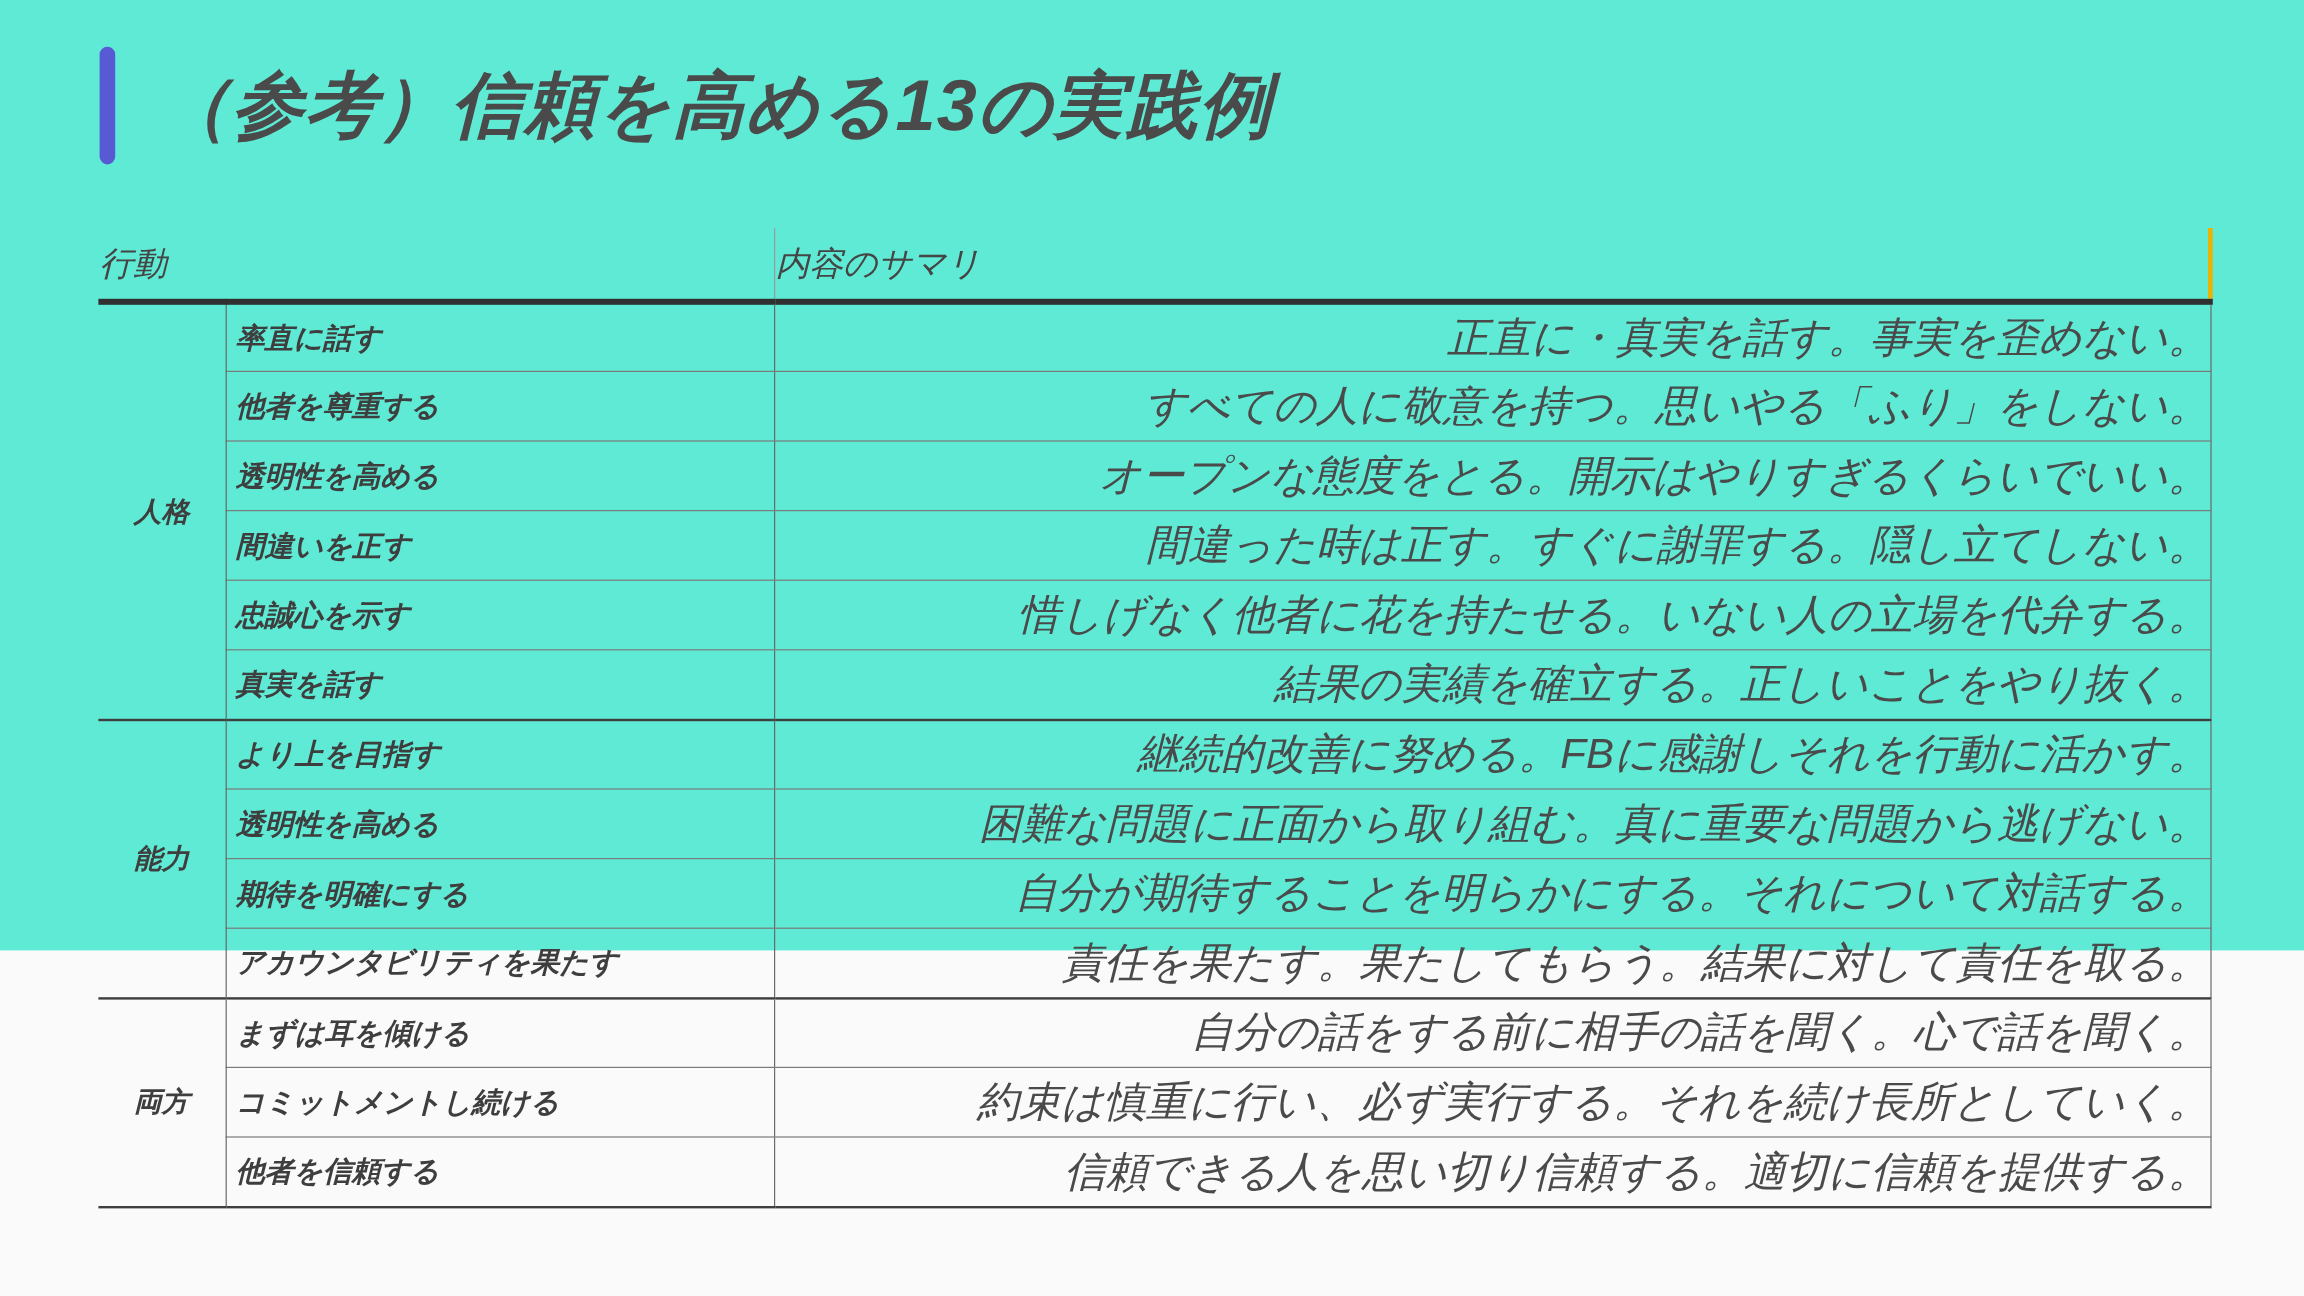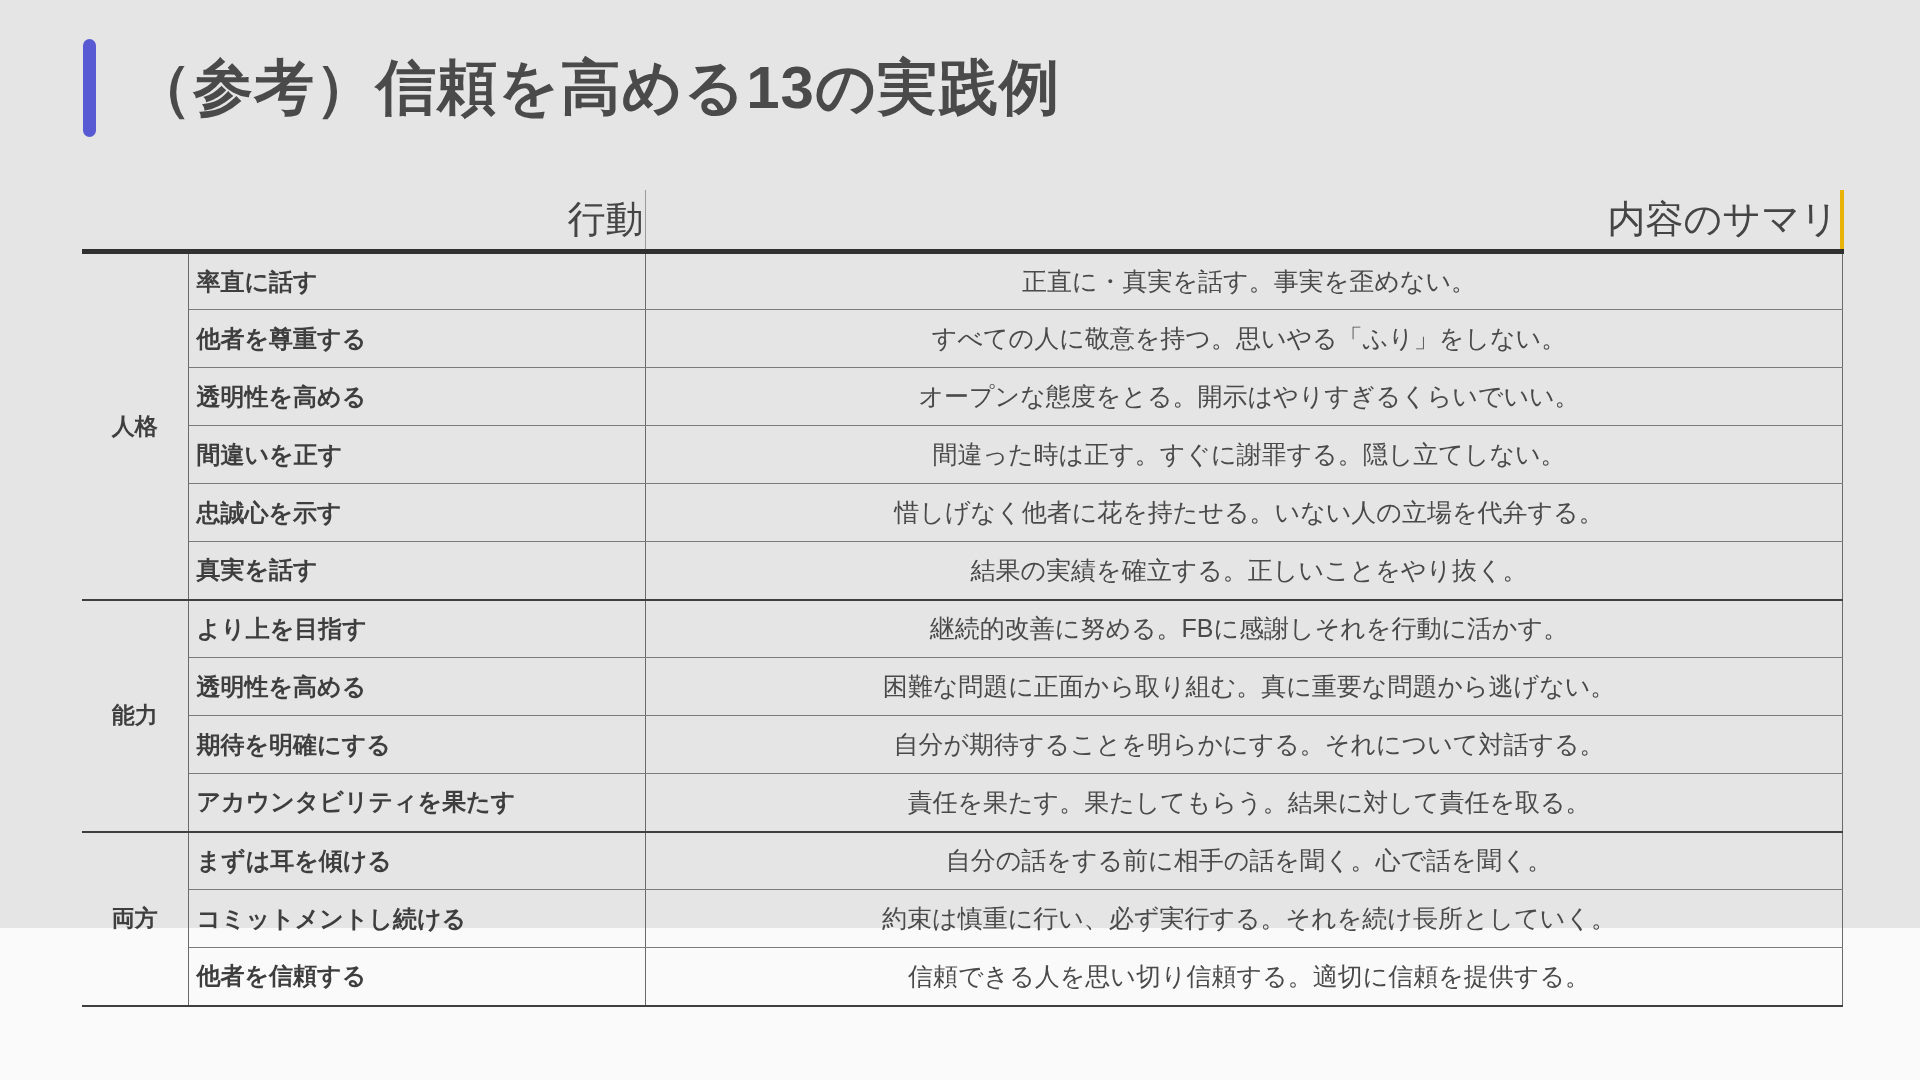--- a/index.html
+++ b/index.html
@@ -7,22 +7,23 @@
     padding: 0;
     width: 1920px;
     height: 1080px;
     background: #fafafa;
     font-family: "Liberation Sans", sans-serif;
     overflow: hidden;
   }
   .slide {
     position: relative;
     width: 1920px;
-    height: 928px;
-    background: #e5e5e5;
+    height: 792px;
+    background: #5eead4;
+    font-style: italic;
   }
   
   .title-block {
     position: absolute;
     left: 83px;
     top: 38px;
     height: 100px;
     display: flex;
     align-items: center;
   }
@@ -50,24 +51,24 @@
     width: 1760px;
     border-collapse: collapse;
     table-layout: fixed;
   }
   col.col-group   { width: 106px; }
   col.col-action  { width: 457px; }
   col.col-summary { width: 1197px; }
 
   thead th {
     height: 57px;
-    font-size: 38px;
+    font-size: 28px;
     font-weight: 500;
     color: #454545;
-    text-align: right;
+    text-align: left;
     vertical-align: middle;
     border-bottom: 5px solid #303030;
     white-space: nowrap;
   }
   thead th.th-action  { border-right: 1px solid #9a9a9a; }
   thead th.th-summary { border-right: 4px solid #eab308; }
 
   tbody tr { height: 58px; }
 
   tbody th.group-cell {
@@ -86,24 +87,24 @@
     color: #3e3e3e;
     text-align: left;
     vertical-align: middle;
     padding: 0 0 0 8px;
     border-right: 1px solid #6a6a6a;
     border-bottom: 1px solid #7b7b7b;
     white-space: nowrap;
     overflow: hidden;
   }
   tbody td.summary-cell {
-    font-size: 25px;
+    font-size: 35px;
     font-weight: 400;
     color: #4a4a4a;
-    text-align: center;
+    text-align: right;
     vertical-align: middle;
     padding: 0 0 0 11px;
     border-right: 1px solid #6a6a6a;
     border-bottom: 1px solid #7b7b7b;
     white-space: nowrap;
     overflow: hidden;
   }
   tbody tr.section-end td.action-cell,
   tbody tr.section-end td.summary-cell {
     border-bottom: 2px solid #3f3f3f;

